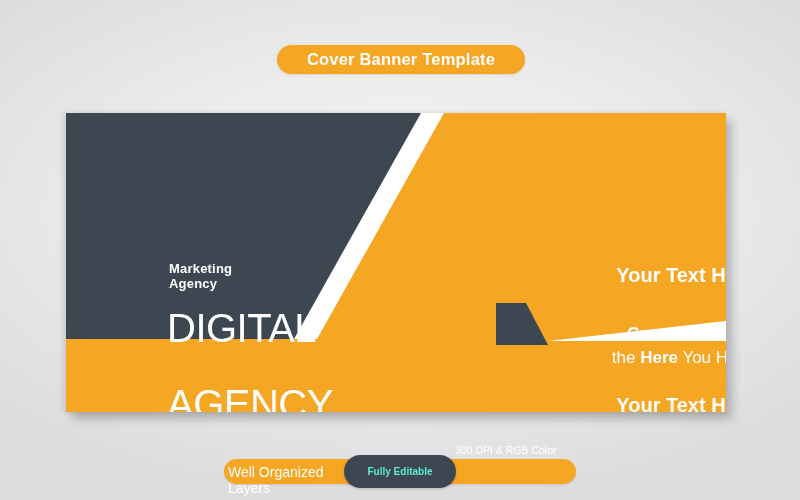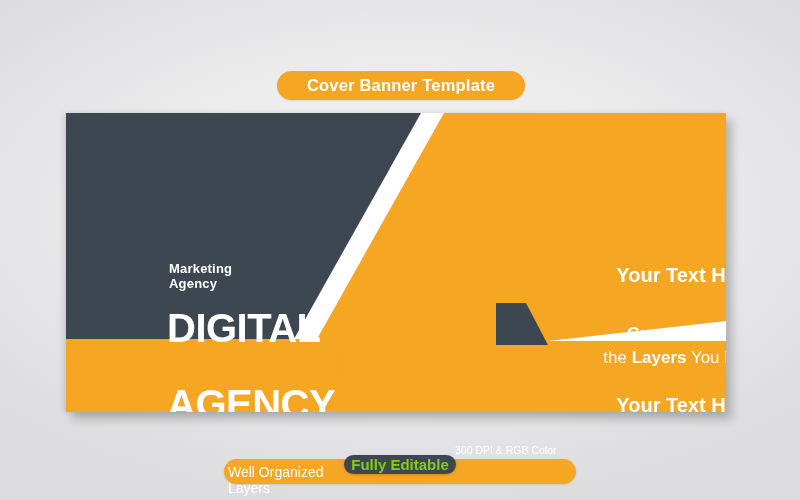--- a/index.html
+++ b/index.html
@@ -11,21 +11,20 @@
     position:relative;
   }
 
   
   #top-badge{
     position:absolute; left:277px; top:45px; width:248px; height:29px;
     background:#f5a623; border-radius:16px;
     display:flex; align-items:center; justify-content:center;
     color:#ffffff; font-size:16.5px; font-weight:bold; letter-spacing:.2px;
     box-shadow:0 1px 2px rgba(0,0,0,.10);
-    margin-top:26px;
   }
 
   
   #banner-wrap{
     position:absolute; left:66px; top:113px; width:660px; height:299px;
     box-shadow:6px 7px 9px rgba(0,0,0,.22), -3px 0 6px rgba(0,0,0,.10);
     background:#f97316;
   }
   #banner{
     position:absolute; inset:0; overflow:hidden; background:#ffffff;
@@ -60,21 +59,21 @@
   }
 
   
   .kicker{
     position:absolute; left:103px; top:148px;
     color:#ffffff; font-size:13px; font-weight:bold; line-height:15px;
     letter-spacing:.2px;
   }
   .headline{ position:absolute; left:101px; top:196px; }
   .headline div{
-    font-size:40px; font-weight:bold; line-height:38px;
+    font-size:40px; font-weight:normal; line-height:38px;
     letter-spacing:-.5px;
   }
   .hl-white{ color:#ffffff; }
   .hl-orange{ color:#f5a623; }
 
   
   .r-line{
     position:absolute; width:330px; text-align:center;
     color:#ffffff;
   }
@@ -91,24 +90,24 @@
   }
   #pill-left-label{
     position:absolute; left:228px; top:464px; width:120px;
     color:#ffffff; font-size:14px; text-align:left;
   }
   #pill-right-label{
     position:absolute; left:455px; top:444px; width:120px;
     color:#ffffff; font-size:10.5px; text-align:left;
   }
   #center-pill{
-    position:absolute; left:344px; top:455px; width:112px; height:19px;
+    position:absolute; left:344px; top:455px; width:112px; height:33px;
     background:#3c4752; border-radius:17px;
     display:flex; align-items:center; justify-content:center;
-    color:#84cc16; font-size:15px; font-weight:bold;
+    color:#5eead4; font-size:10px; font-weight:bold;
     box-shadow:0 1px 3px rgba(0,0,0,.18);
   }
 </style>
 </head>
 <body>
 
 <div id="top-badge">
   <span>Cover Banner Template</span>
 </div>
 
@@ -135,21 +134,21 @@
     <div class="r-line" id="right-top">Your Text Here</div>
 
     <div class="r-line" id="right-mid">
       <div>
         <b>Grow</b>
         <span>&amp;</span>
         <b>Nature</b>
       </div>
       <div>
         <span>the</span>
-        <b>Layers</b>
+        <b>Here</b>
         <span>You Have.</span>
       </div>
     </div>
 
     <div class="r-line" id="right-bot">Your Text Here</div>
 
   </div>
 </div>
 
 <div id="bottom-pill"></div>

